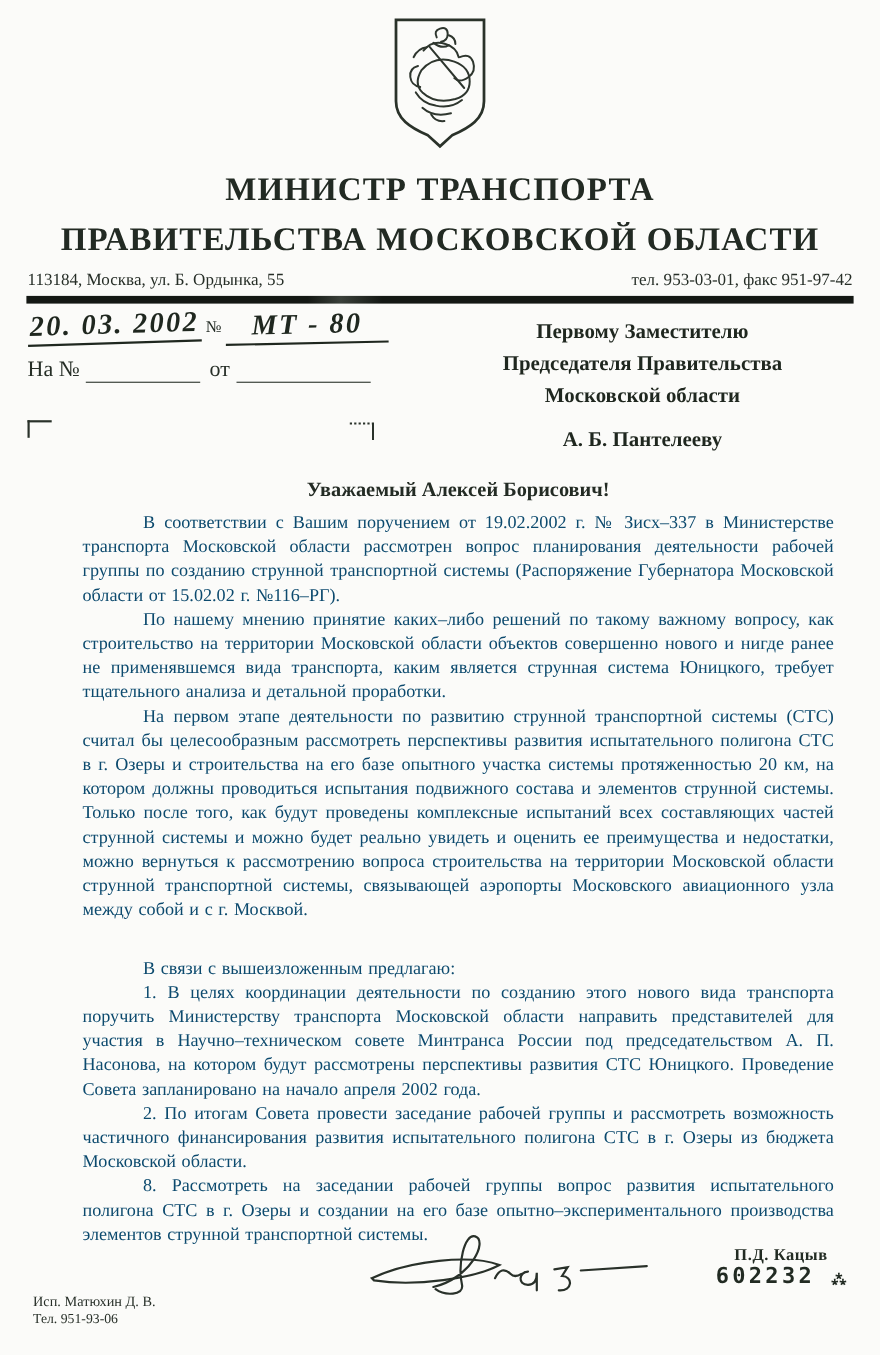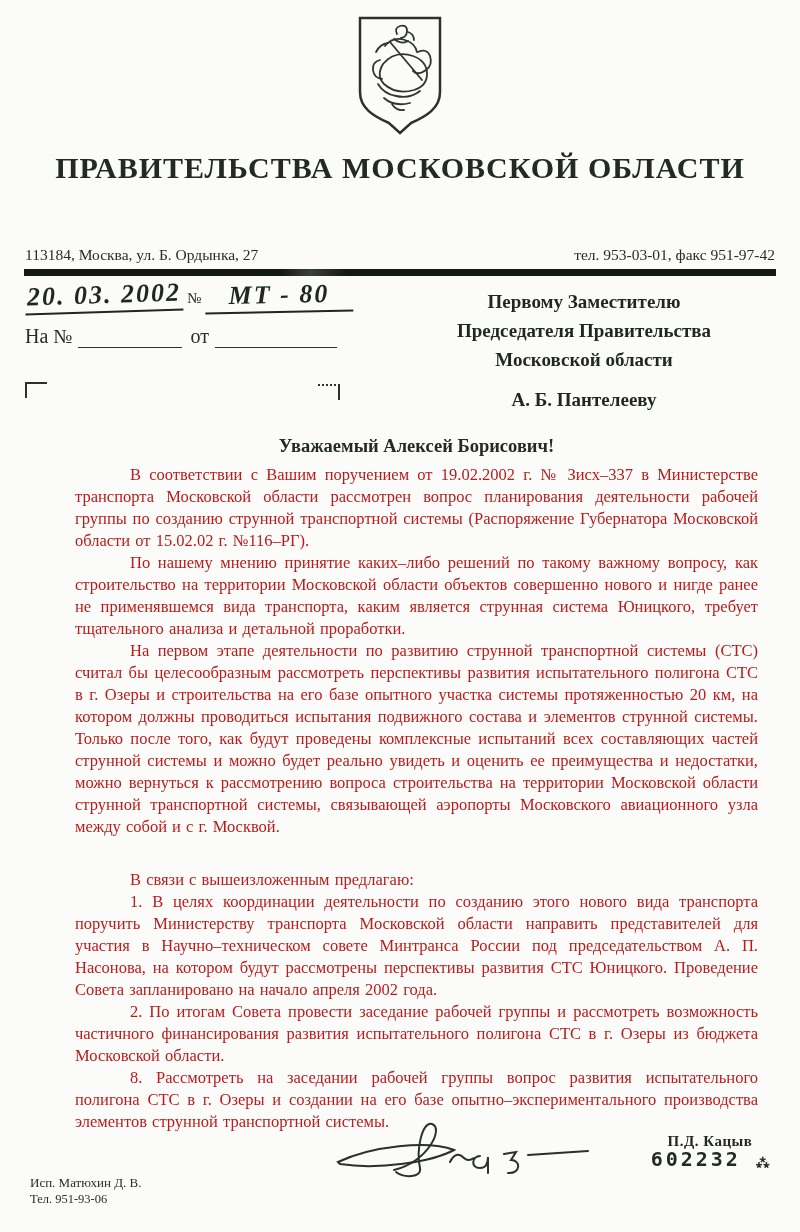--- a/index.html
+++ b/index.html
@@ -47,21 +47,21 @@
   .recipient .name { margin-top:11px; font-size:19px; }
   
   .corner { position:absolute; width:22px; height:16px; }
   .corner.left { left:25px; top:382px; border-left:2px solid #2a322b; border-top:2px solid #2a322b; }
   .corner.right { left:318px; top:384px; border-right:2px solid #2a322b; border-top:2px dotted #2a322b; }
   
   .body-block { position:absolute; left:75px; right:42px; top:436px; }
   .salutation { text-align:center; font-weight:bold; font-size:18.5px; margin-bottom:7px; }
   .body-block p {
     font-size:16.5px; line-height:22px; text-align:justify; text-indent:55px;
-    color:#b91c1c; word-spacing:1px;
+    color:#0c4a6e; word-spacing:1px;
   }
   .body-block p.gap-before { margin-top:31px; }
   
   .signature-svg { position:absolute; left:332px; top:1120px; }
   .stamp { position:absolute; left:630px; top:1133px; width:160px; text-align:center; color:#222b23; }
   .stamp .stamp-name { font-weight:bold; font-size:15px; letter-spacing:0.5px; }
   .stamp .stamp-number {
     font-family:"DejaVu Sans Mono","Liberation Mono",monospace;
     font-weight:bold; font-size:20px; letter-spacing:3px; margin-top:-3px;
   }
@@ -85,25 +85,26 @@
         <path d="M30,48 q-8,2 -7,10 q1,8 9,9"></path>
         <path d="M33,52 q12,-14 30,-8 q14,5 14,18 q0,12 -13,16 q-18,5 -30,-6 q-8,-8 -1,-20"></path>
         <path d="M40,30 L72,68"></path>
         <path d="M28,72 q6,10 18,12 q14,3 24,-5"></path>
         <path d="M34,86 q10,9 26,5"></path>
         <path d="M42,92 q4,7 12,6"></path>
         <path d="M58,20 q6,2 6,8"></path>
         <path d="M26,40 q4,-8 12,-9"></path>
       </g>
     </svg>
+    <div class="title-line l1">МИНИСТР ТРАНСПОРТА</div>
     <div class="title-line l2">ПРАВИТЕЛЬСТВА МОСКОВСКОЙ ОБЛАСТИ</div>
   </div>
 
   <div class="address-row">
-    <span>113184, Москва, ул. Б. Ордынка, 27</span>
+    <span>113184, Москва, ул. Б. Ордынка, 55</span>
     <span>тел. 953-03-01, факс 951-97-42</span>
   </div>
   <div class="rule"></div>
 
   <div class="ref-block">
     <div>
       <span class="hw hw-date">20. 03. 2002</span><span class="num-sign">№</span><span class="hw hw-num">МТ - 80</span>
     </div>
     <div class="reply-row">
       <span>На №</span><span class="blank-line a"></span><span>от</span><span class="blank-line b"></span>

